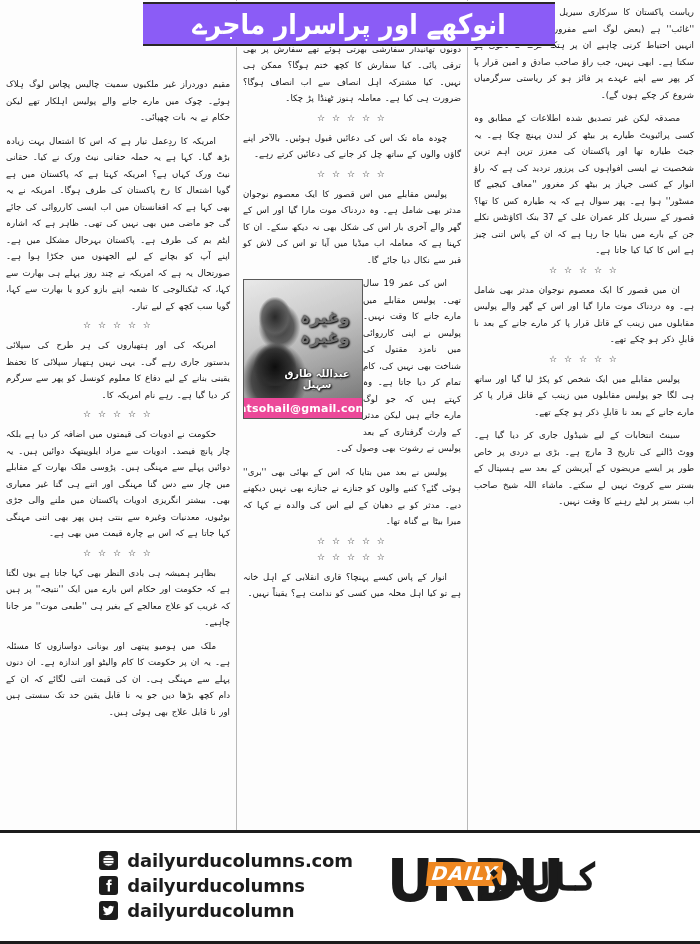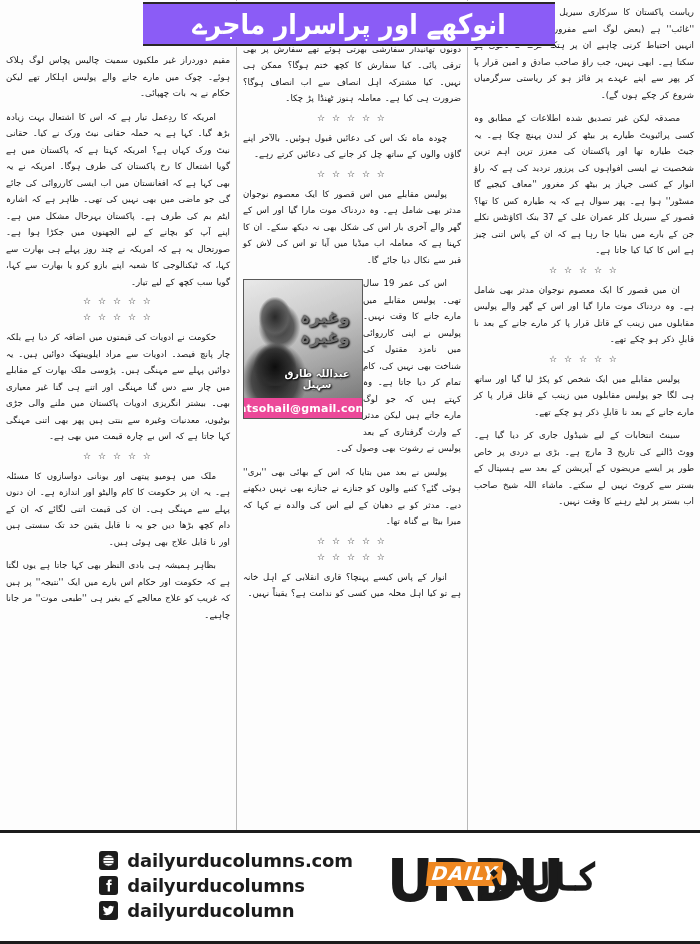--- a/index.html
+++ b/index.html
@@ -73,21 +73,21 @@
   .col {
     box-sizing: border-box;
     position: relative;
     padding: 0 6px;
     overflow: hidden;
   }
   .col-right  { width: 232px; padding-top: 52px; }
   .col-middle { width: 232px; padding-top: 24px;
                 border-right: 1px solid #b9b9b9;
                 border-left: 1px solid #b9b9b9; }
-  .col-left   { width: 236px; padding-top: 52px; }
+  .col-left   { width: 236px; padding-top: 76px; }
 
   
   .col-right { padding-top: 4px; }
 
   .para {
     font-size: 8.6px;
     line-height: 1.92;
     text-align: justify;
     text-align-last: right;
     margin: 0 0 7px 0;
@@ -332,25 +332,26 @@
       <p class="para">پولیس نے بعد میں بتایا کہ اس کے بھائی بھی ''بری'' ہوئی گئے؟ کنبے والوں کو جنازے نے جنازے بھی نہیں دیکھنے دیے۔ مدثر کو بے دھیان کے لیے اس کی والدہ نے کہا کہ میرا بیٹا بے گناہ تھا۔</p>
       <div class="stars">☆ ☆ ☆ ☆ ☆</div>
       <div class="stars">☆ ☆ ☆ ☆ ☆</div>
       <p class="para">انوار کے پاس کیسے پہنچا؟ قاری انقلابی کے اہل خانہ ہے تو کیا اہل محلہ میں کسی کو ندامت ہے؟ یقیناً نہیں۔</p>
     </div>
 
     <div class="col col-left">
       <p class="para noindent">مقیم دوردراز غیر ملکیوں سمیت چالیس پچاس لوگ ہلاک ہوئے۔ چوک میں مارے جانے والے پولیس اہلکار تھے لیکن حکام نے یہ بات چھپائی۔</p>
       <p class="para">امریکہ کا ردِعمل تیار ہے کہ اس کا اشتعال بہت زیادہ بڑھ گیا۔ کہا ہے یہ حملہ حقانی نیٹ ورک نے کیا۔ حقانی نیٹ ورک کہاں ہے؟ امریکہ کہتا ہے کہ پاکستان میں ہے گویا اشتعال کا رخ پاکستان کی طرف ہوگا۔ امریکہ نے یہ بھی کہا ہے کہ افغانستان میں اب ایسی کارروائی کی جائے گی جو ماضی میں بھی نہیں کی تھی۔ ظاہر ہے کہ اشارہ ایٹم بم کی طرف ہے۔ پاکستان بہرحال مشکل میں ہے۔ اپنے آپ کو بچانے کے لیے الجھنوں میں جکڑا ہوا ہے۔ صورتحال یہ ہے کہ امریکہ نے چند روز پہلے ہی بھارت سے کہا، کہ ٹیکنالوجی کا شعبہ اپنے بازو کرو یا بھارت سے کہا، گویا سب کچھ کے لیے تیار۔</p>
       <div class="stars">☆ ☆ ☆ ☆ ☆</div>
+      <p class="para">امریکہ کی اور ہتھیاروں کی ہر طرح کی سپلائی بدستور جاری رہے گی۔ یہی نہیں ہتھیار سپلائی کا تحفظ یقینی بنانے کے لیے دفاع کا معلوم کونسل کو پھر سے سرگرم کر دیا گیا ہے۔ رہے نام امریکہ کا۔</p>
       <div class="stars">☆ ☆ ☆ ☆ ☆</div>
       <p class="para">حکومت نے ادویات کی قیمتوں میں اضافہ کر دیا ہے بلکہ چار پانچ فیصد۔ ادویات سے مراد ایلوپیتھک دوائیں ہیں۔ یہ دوائیں پہلے سے مہنگی ہیں۔ پڑوسی ملک بھارت کے مقابلے میں چار سے دس گنا مہنگی اور اتنے ہی گنا غیر معیاری بھی۔ بیشتر انگریزی ادویات پاکستان میں ملنے والی جڑی بوٹیوں، معدنیات وغیرہ سے بنتی ہیں پھر بھی اتنی مہنگی کہا جاتا ہے کہ اس بے چارہ قیمت میں بھی ہے۔</p>
       <div class="stars">☆ ☆ ☆ ☆ ☆</div>
+      <p class="para">بظاہر ہمیشہ ہی بادی النظر بھی کہا جاتا ہے یوں لگتا ہے کہ حکومت اور حکام اس بارے میں ایک ''نتیجہ'' پر ہیں کہ غریب کو علاج معالجے کے بغیر ہی ''طبعی موت'' مر جانا چاہیے۔</p>
       <p class="para">ملک میں ہومیو پیتھی اور یونانی دواسازوں کا مسئلہ ہے۔ یہ ان پر حکومت کا کام والیٹو اور اندازہ ہے۔ ان دنوں پہلے سے مہنگی ہی۔ ان کی قیمت اتنی لگائے کہ ان کے دام کچھ بڑھا دیں جو یہ نا قابل یقین حد تک سستی ہیں اور نا قابل علاج بھی ہوئی ہیں۔</p>
-      <p class="para">بظاہر ہمیشہ ہی بادی النظر بھی کہا جاتا ہے یوں لگتا ہے کہ حکومت اور حکام اس بارے میں ایک ''نتیجہ'' پر ہیں کہ غریب کو علاج معالجے کے بغیر ہی ''طبعی موت'' مر جانا چاہیے۔</p>
     </div>
   </div>
 
   <div class="masthead">
     <div class="title-banner">
       <span class="headline">انوکھے اور پراسرار ماجرے</span>
     </div>
   </div>
 
   <div class="footer">

